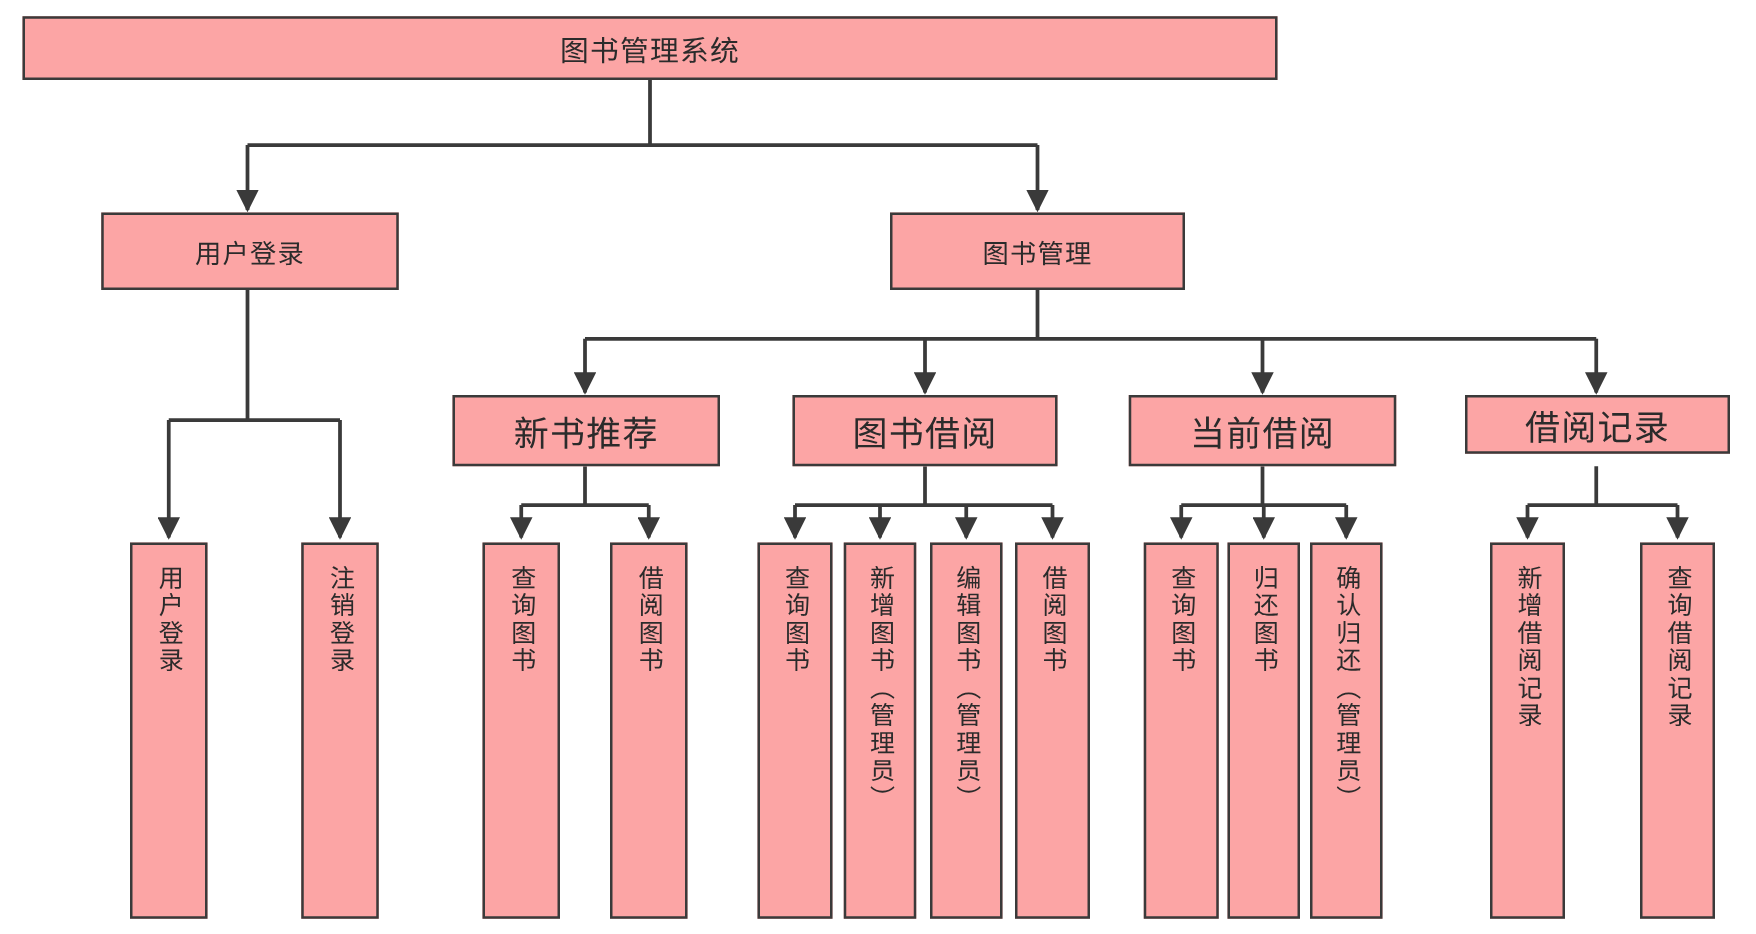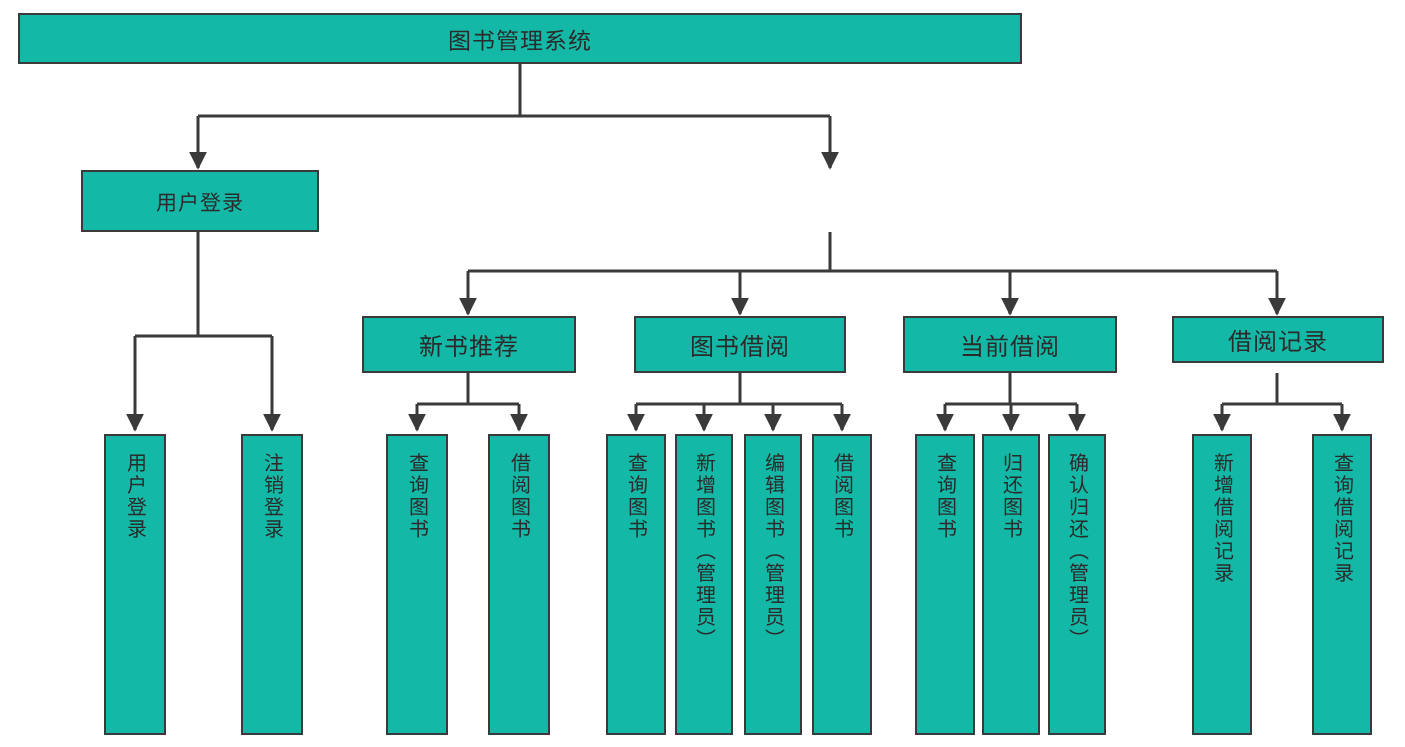--- a/index.html
+++ b/index.html
@@ -22,38 +22,38 @@
     position: absolute;
     left: 0;
     top: 0;
     width: 1405px;
     height: 747px;
     pointer-events: none;
   }
   .node {
     position: absolute;
     box-sizing: border-box;
-    background: #14b8a6;
+    background: #fca5a5;
     border: 2px solid #3a3a3a;
     display: flex;
     align-items: center;
     justify-content: center;
     color: #2b2b2b;
     text-align: center;
   }
   .node-root {
     font-size: 23px;
     letter-spacing: 1px;
   }
   .node-l2 {
     font-size: 21px;
     letter-spacing: 1px;
   }
   .node-l3 {
-    font-size: 24px;
+    font-size: 28px;
     letter-spacing: 1px;
   }
   .node-leaf {
     font-size: 20px;
     letter-spacing: 2px;
     align-items: flex-start;
     padding-top: 16px;
   }
   .vtext {
     writing-mode: vertical-rl;
@@ -132,20 +132,23 @@
     </g>
   </svg>
 
   <div class="node node-root" style="left:18px; top:13px; width:1004px; height:51px;">
     <span class="htext">图书管理系统</span>
   </div>
 
   <div class="node node-l2" style="left:81px; top:170px; width:238px; height:62px;">
     <span class="htext">用户登录</span>
   </div>
+  <div class="node node-l2" style="left:712px; top:170px; width:236px; height:62px;">
+    <span class="htext">图书管理</span>
+  </div>
 
   <div class="node node-l3" style="left:362px; top:316px; width:214px; height:57px;">
     <span class="htext">新书推荐</span>
   </div>
   <div class="node node-l3" style="left:634px; top:316px; width:212px; height:57px;">
     <span class="htext">图书借阅</span>
   </div>
   <div class="node node-l3" style="left:903px; top:316px; width:214px; height:57px;">
     <span class="htext">当前借阅</span>
   </div>

